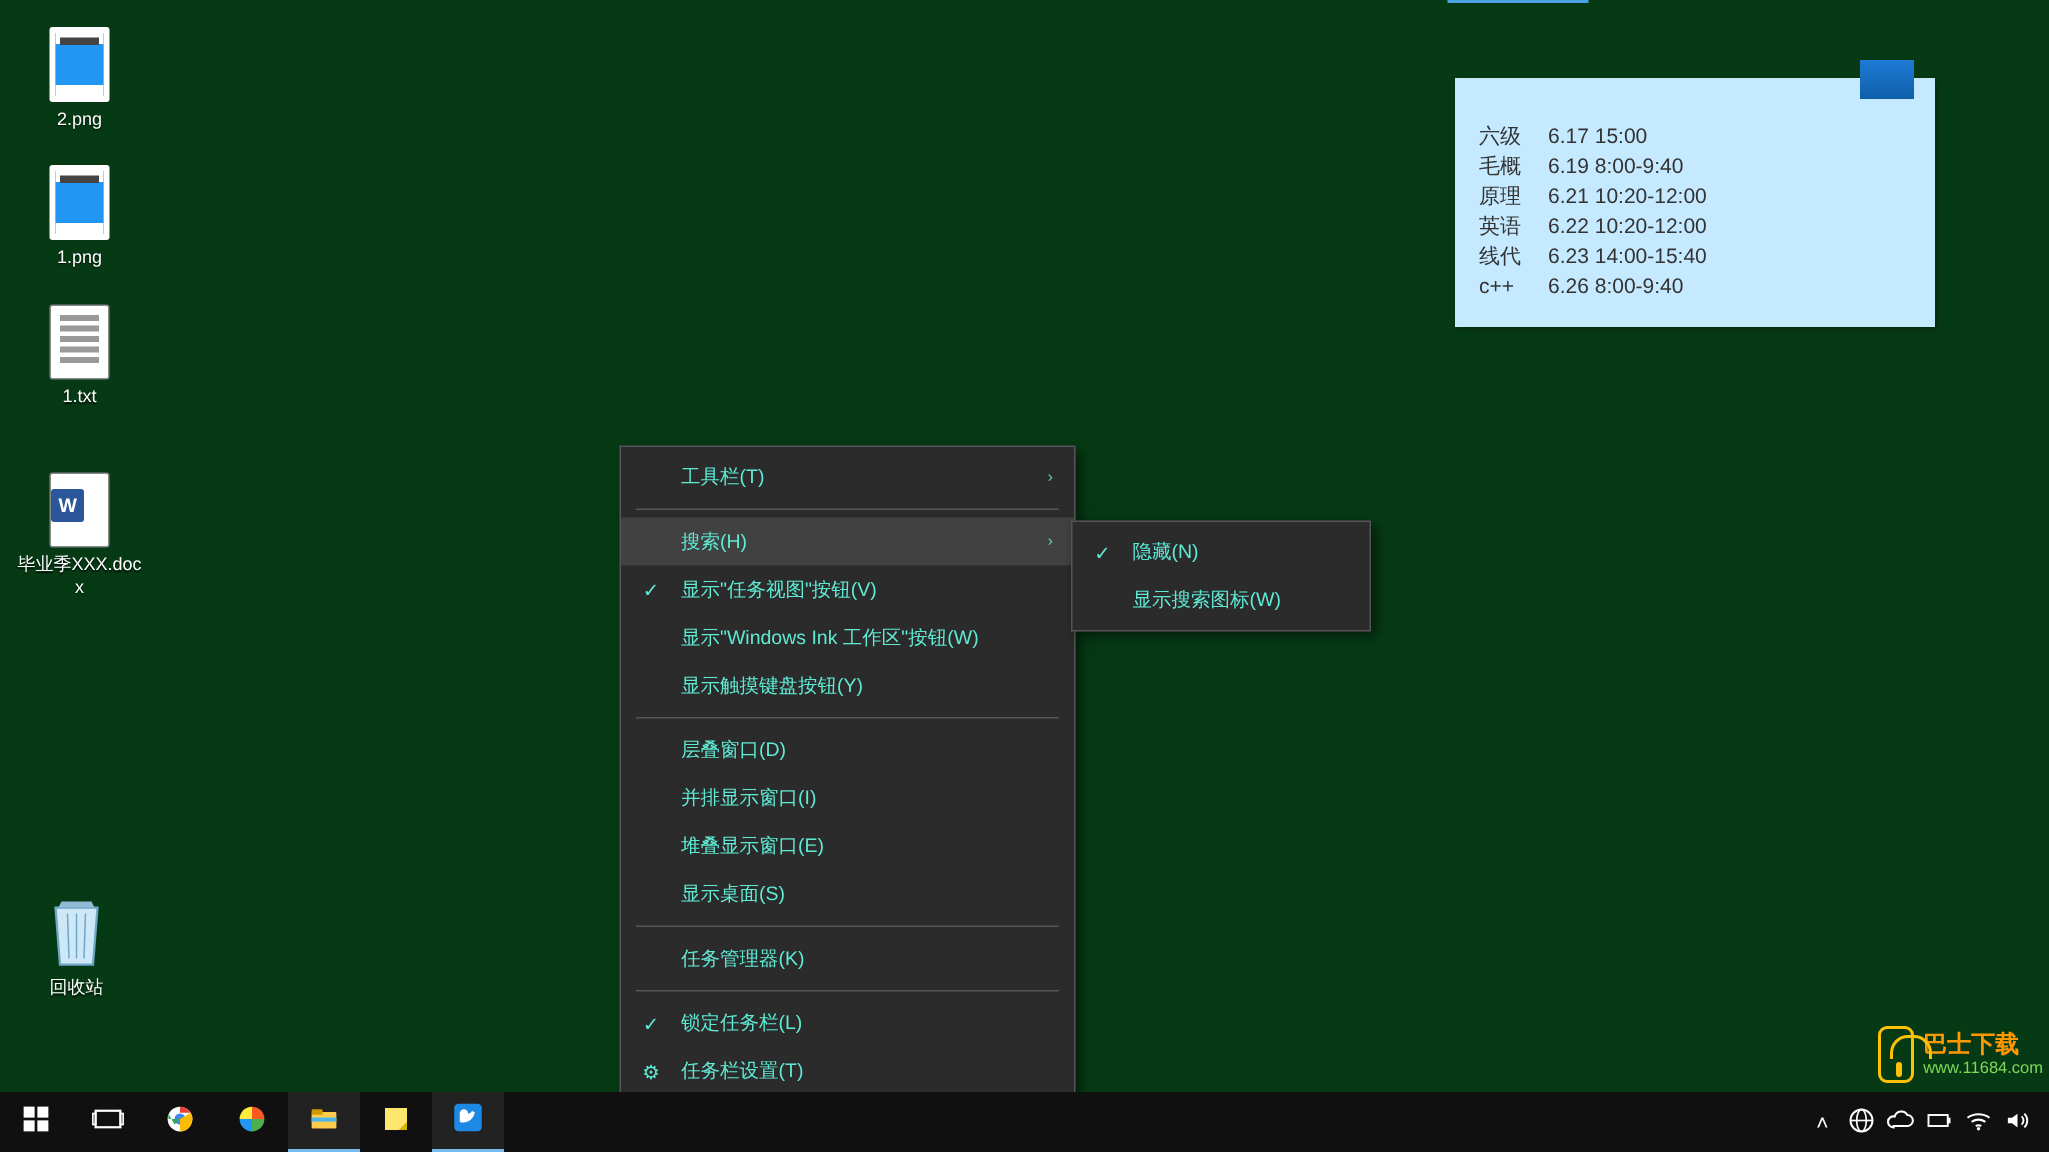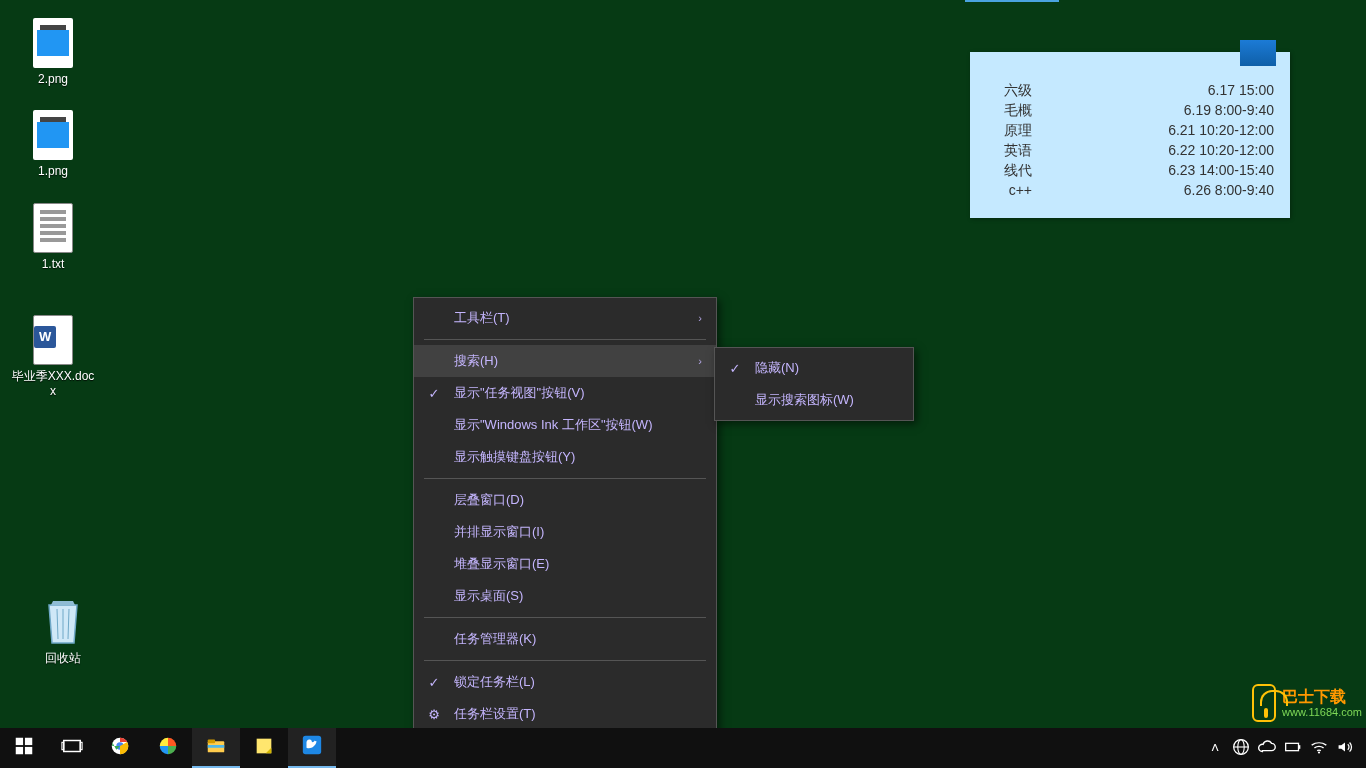--- a/index.html
+++ b/index.html
@@ -15,25 +15,25 @@
   .icon .thumb.docx::before { content:""; position:absolute; left:0; top:10px; width:22px; height:22px; background:#2b579a; border-radius:2px; }
   .icon .thumb.docx::after { content:"W"; position:absolute; left:5px; top:13px; font-size:13px; font-weight:bold; color:#fff; }
   .icon .thumb.bin { width:48px; height:52px; background:none; border:none; }
   .icon .thumb.bin svg { width:100%; height:100%; }
   .icon-label { color:#fff; text-shadow: 0 1px 1px rgba(0,0,0,.8); line-height:1.25; word-break:break-all; }
 
   .sticky { position:absolute; background:#c5e9ff; color:#333; font-size:14px; width:320px; box-shadow:1px 1px 4px rgba(0,0,0,.3); }
   .sticky .grip { height:14px; display:flex; justify-content:flex-end; }
   .sticky .grip div { width:36px; height:26px; background:linear-gradient(#1c7bd6,#0f5fa8); margin-top:-12px; margin-right:14px; }
   .sticky .body { padding:14px 16px 18px; }
-  .sticky .row { display:flex; margin:2px 0;text-align:right; }
+  .sticky .row { display:flex; margin:2px 0; }
   .sticky .row .k { width:46px; }
   .sticky .row .v { flex:1; }
 
-  .menu { position:absolute; background:#2b2b2b; color:#c4b5fd; font-size:13px; border:1px solid #555; width:304px; padding:4px 0; box-shadow:3px 3px 8px rgba(0,0,0,.5); }
+  .menu { position:absolute; background:#2b2b2b; color:#5eead4; font-size:13px; border:1px solid #555; width:304px; padding:4px 0; box-shadow:3px 3px 8px rgba(0,0,0,.5); }
   .menu .item { display:flex; align-items:center; height:32px; padding:0 14px 0 40px; position:relative; cursor:pointer; }
   .menu .item.hover { background:#414141; }
   .menu .item .mark { position:absolute; left:12px; width:16px; text-align:center; }
   .menu .item .arrow { margin-left:auto; font-size:11px; opacity:.85; }
   .menu .sep { height:1px; background:#555; margin:5px 10px; }
   .submenu { width:200px; }
 
   .taskbar { position:absolute; left:0; right:0; bottom:0; height:40px; background:#101010; display:flex; align-items:center; }
   .taskbar .left { display:flex; height:100%; }
   .taskbar .btn { width:48px; height:40px; display:flex; align-items:center; justify-content:center; cursor:pointer; }
@@ -66,21 +66,21 @@
         <div class="icon-label">1.png</div>
       </div>
       <div class="icon" style="top: 203px; left: 10px;">
         <div class="thumb txt"></div>
         <div class="icon-label">1.txt</div>
       </div>
       <div class="icon" style="top: 315px; left: 10px;">
         <div class="thumb docx"></div>
         <div class="icon-label">毕业季XXX.docx</div>
       </div>
-      <div class="icon" style="top: 595px; left: 20px;">
+      <div class="icon" style="top: 595px; left: 8px;">
         <div class="thumb bin"><svg viewBox="0 0 48 52">
             <path d="M10 10h28l-3 38H13z" fill="#cfe8f7" stroke="#6fa8c7" stroke-width="1.5"></path>
             <path d="M12 10l2-4h20l2 4" fill="#8fbcd4"></path>
             <line x1="18" y1="14" x2="19" y2="44" stroke="#6fa8c7"></line>
             <line x1="24" y1="14" x2="24" y2="44" stroke="#6fa8c7"></line>
             <line x1="30" y1="14" x2="29" y2="44" stroke="#6fa8c7"></line>
           </svg></div>
         <div class="icon-label">回收站</div>
       </div>
     </div>

